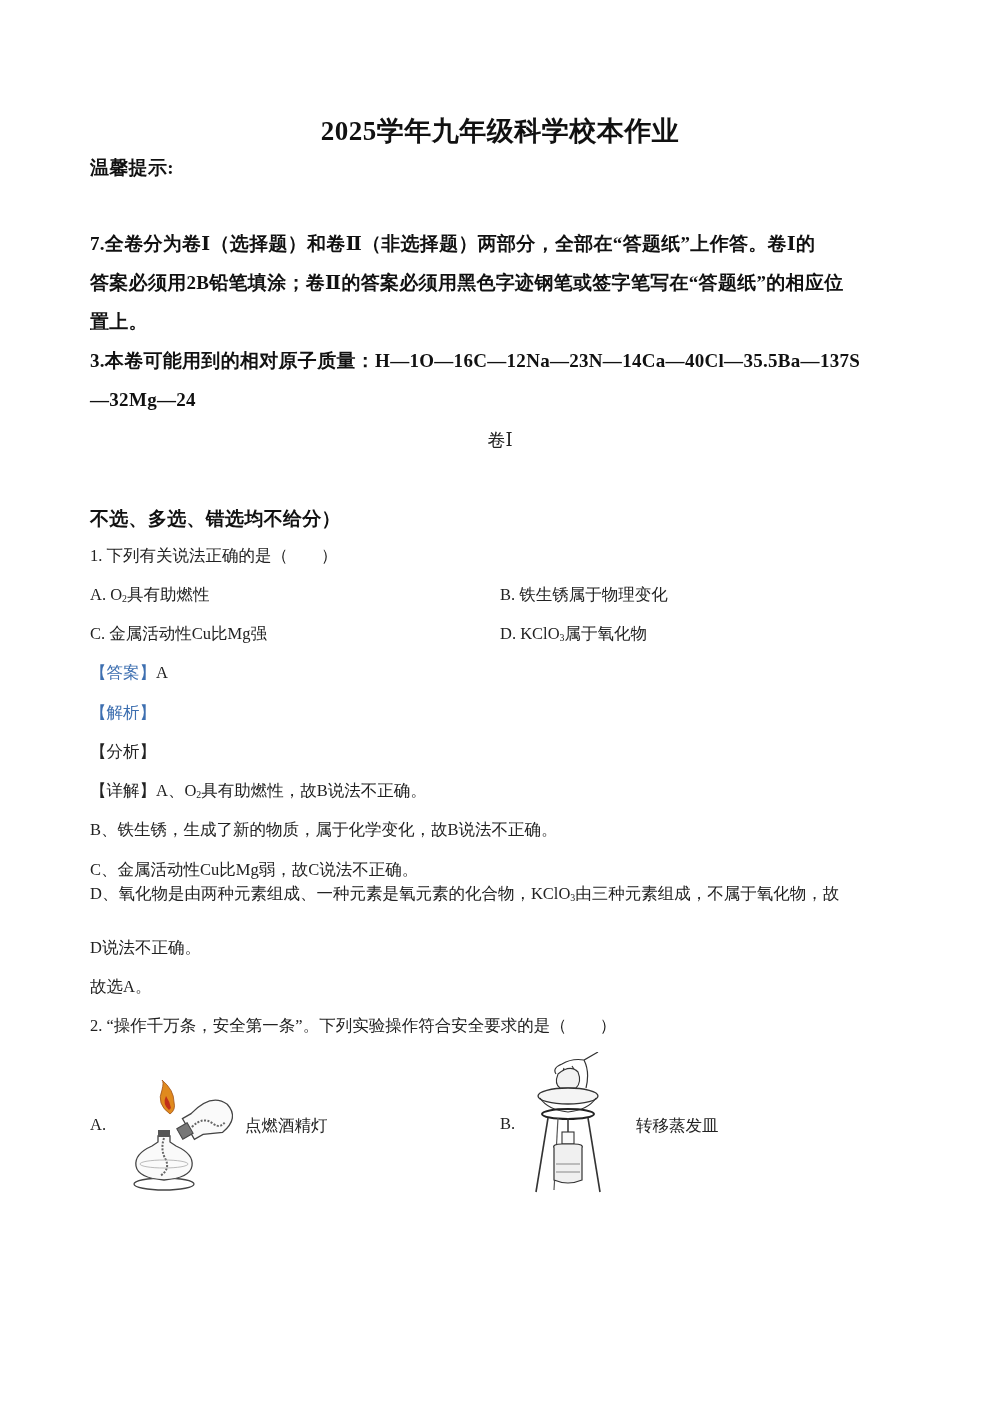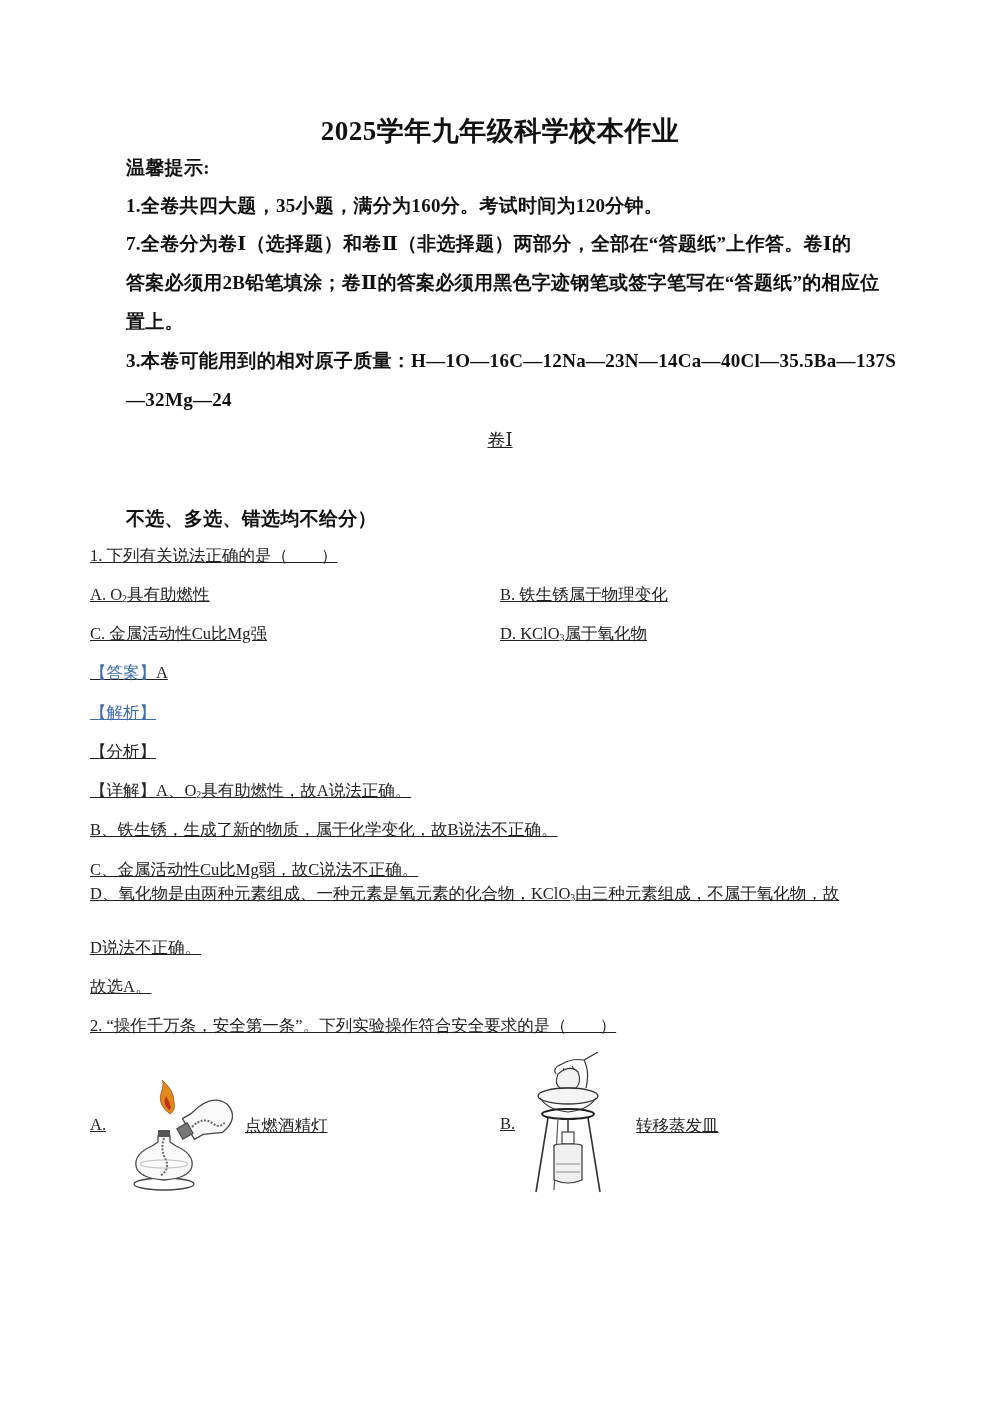--- a/index.html
+++ b/index.html
@@ -1,38 +1,37 @@
 <!DOCTYPE html>
 <html><head>
 <meta charset="utf-8">
 <style>
   * { margin: 0; padding: 0; box-sizing: border-box; }
   html, body { width: 1000px; height: 1414px; background: #ffffff; overflow: hidden; }
   body { position: relative; font-family: "Liberation Serif", "DejaVu Serif", serif; color: #111; }
   .page { position: absolute; left: 0; top: 0; width: 1000px; height: 1006px; background: #fff; }
   .line { position: absolute; left: 90px; white-space: nowrap; line-height: 1; }
   .title { position: absolute; top: 113px; left: 0; width: 1000px; text-align: center; font-size: 27px; font-weight: bold; letter-spacing: 0.5px; }
-  .bold { font-weight: bold; font-size: 19px; letter-spacing: 0.3px; margin-left: 36px; }
-  .body { font-size: 16.5px; color: #222; text-decoration: underline; }
+  .bold { font-weight: bold; font-size: 19px; letter-spacing: 0.3px; }
+  .body { font-size: 16.5px; color: #222; }
   .center { left: 0; width: 1000px; text-align: center; }
   .blue { color: #3d6fb0; }
   .col2 { left: 500px; }
   sub { font-size: 60%; vertical-align: -2px; line-height: 0; }
   .img-a { position: absolute; left: 124px; top: 1080px; width: 120px; height: 116px; }
   .img-b { position: absolute; left: 528px; top: 1052px; width: 80px; height: 142px; }
 </style>
 </head>
 <body>
 
 <div class="page">
 
   <div class="title">2025学年九年级科学校本作业</div>
 
   <div class="line bold" style="top:158px">温馨提示:</div>
-  <div class="line bold" style="top:196px">1.全卷共四大题，35小题，满分为160分。考试时间为120分钟。</div>
   <div class="line bold" style="top:234px">7.全卷分为卷Ⅰ（选择题）和卷Ⅱ（非选择题）两部分，全部在“答题纸”上作答。卷Ⅰ的</div>
   <div class="line bold" style="top:273px">答案必须用2B铅笔填涂；卷Ⅱ的答案必须用黑色字迹钢笔或签字笔写在“答题纸”的相应位</div>
   <div class="line bold" style="top:312px">置上。</div>
   <div class="line bold" style="top:351px">3.本卷可能用到的相对原子质量：H—1O—16C—12Na—23N—14Ca—40Cl—35.5Ba—137S</div>
   <div class="line bold" style="top:390px">—32Mg—24</div>
 
   <div class="line body center" style="top:431px; font-size:18px;">卷Ⅰ</div>
 
   <div class="line bold" style="top:509px">不选、多选、错选均不给分）</div>
 
@@ -48,21 +47,21 @@
     <span>D. KClO</span><sub>3</sub><span>属于氧化物</span>
   </div>
 
   <div class="line body" style="top:665px">
     <span class="blue">【答案】</span><span>A</span>
   </div>
   <div class="line body blue" style="top:705px">【解析】</div>
   <div class="line body" style="top:744px">【分析】</div>
 
   <div class="line body" style="top:783px">
-    <span>【详解】</span><span>A、O</span><sub>2</sub><span>具有助燃性，故A说法正确。</span>
+    <span>【详解】</span><span>A、O</span><sub>2</sub><span>具有助燃性，故B说法不正确。</span>
   </div>
   <div class="line body" style="top:822px">B、铁生锈，生成了新的物质，属于化学变化，故B说法不正确。</div>
   <div class="line body" style="top:862px">C、金属活动性Cu比Mg弱，故C说法不正确。</div>
   <div class="line body" style="top:886px">
     <span>D、氧化物是由两种元素组成、一种元素是氧元素的化合物，KClO</span><sub>3</sub><span>由三种元素组成，不属于氧化物，故</span>
   </div>
   <div class="line body" style="top:940px">D说法不正确。</div>
   <div class="line body" style="top:979px">故选A。</div>
 
   <div class="line body" style="top:1018px">2. “操作千万条，安全第一条”。下列实验操作符合安全要求的是（　　）</div>

